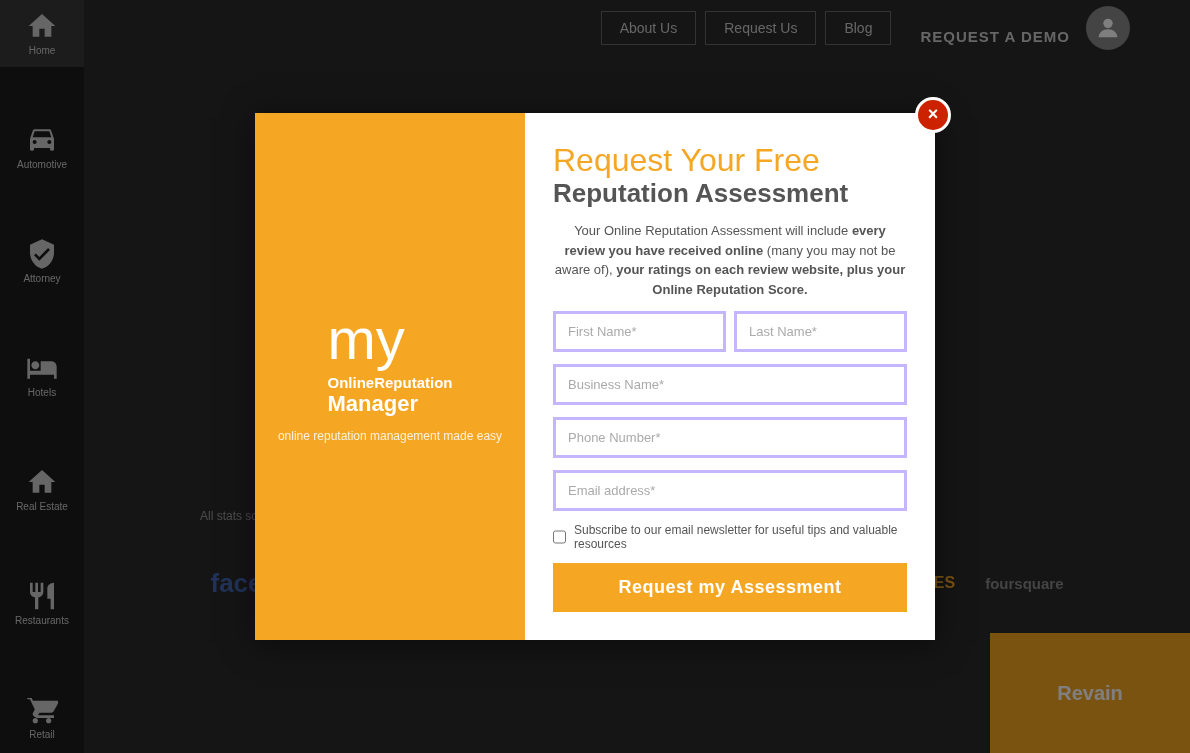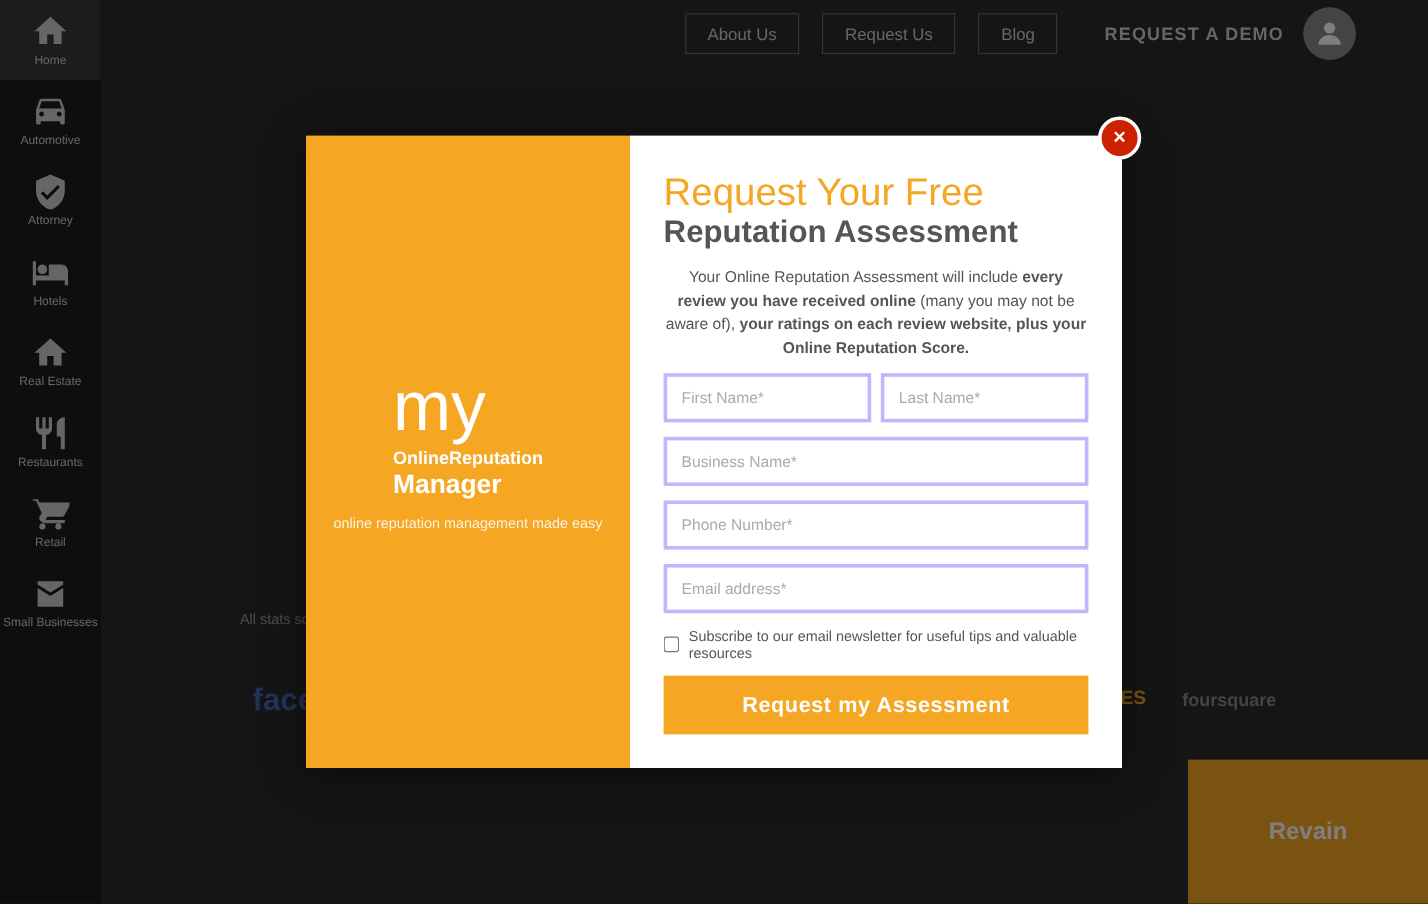--- a/index.html
+++ b/index.html
@@ -7,21 +7,21 @@
 
     
     .topnav {
       position: absolute; top: 0; left: 0; right: 0; height: 56px;
       display: flex; align-items: center; justify-content: flex-end;
       padding: 0 60px 0 0;
       z-index: 10;
       background: transparent;
     }
     .topnav-links {
-      display: flex; align-items: center; gap: 19px; padding-left: 46px;
+      display: flex; align-items: flex-end; gap: 9px; padding-left: 46px;
     }
     .topnav-link {
       border: 1px solid #666;
       padding: 8px 18px;
       color: #ccc;
       font-size: 14px;
       cursor: pointer;
       background: transparent;
     }
     .topnav-demo {
@@ -41,20 +41,21 @@
     }
     .topnav-avatar svg { width: 28px; height: 28px; fill: #fff; }
 
     
     .sidebar {
       position: absolute; left: 0; top: 0; bottom: 0; width: 84px;
       background: rgba(30,30,30,0.9);
       z-index: 10;
       display: flex; flex-direction: column; align-items: center;
       padding-top: 0;
+      gap: 47px;
     }
     .sidebar-item {
       width: 100%; padding: 10px 0;
       display: flex; flex-direction: column; align-items: center;
       cursor: pointer;
       color: #ccc;
       font-size: 11px;
       gap: 3px;
     }
     .sidebar-item svg { width: 32px; height: 32px; fill: #ccc; }

